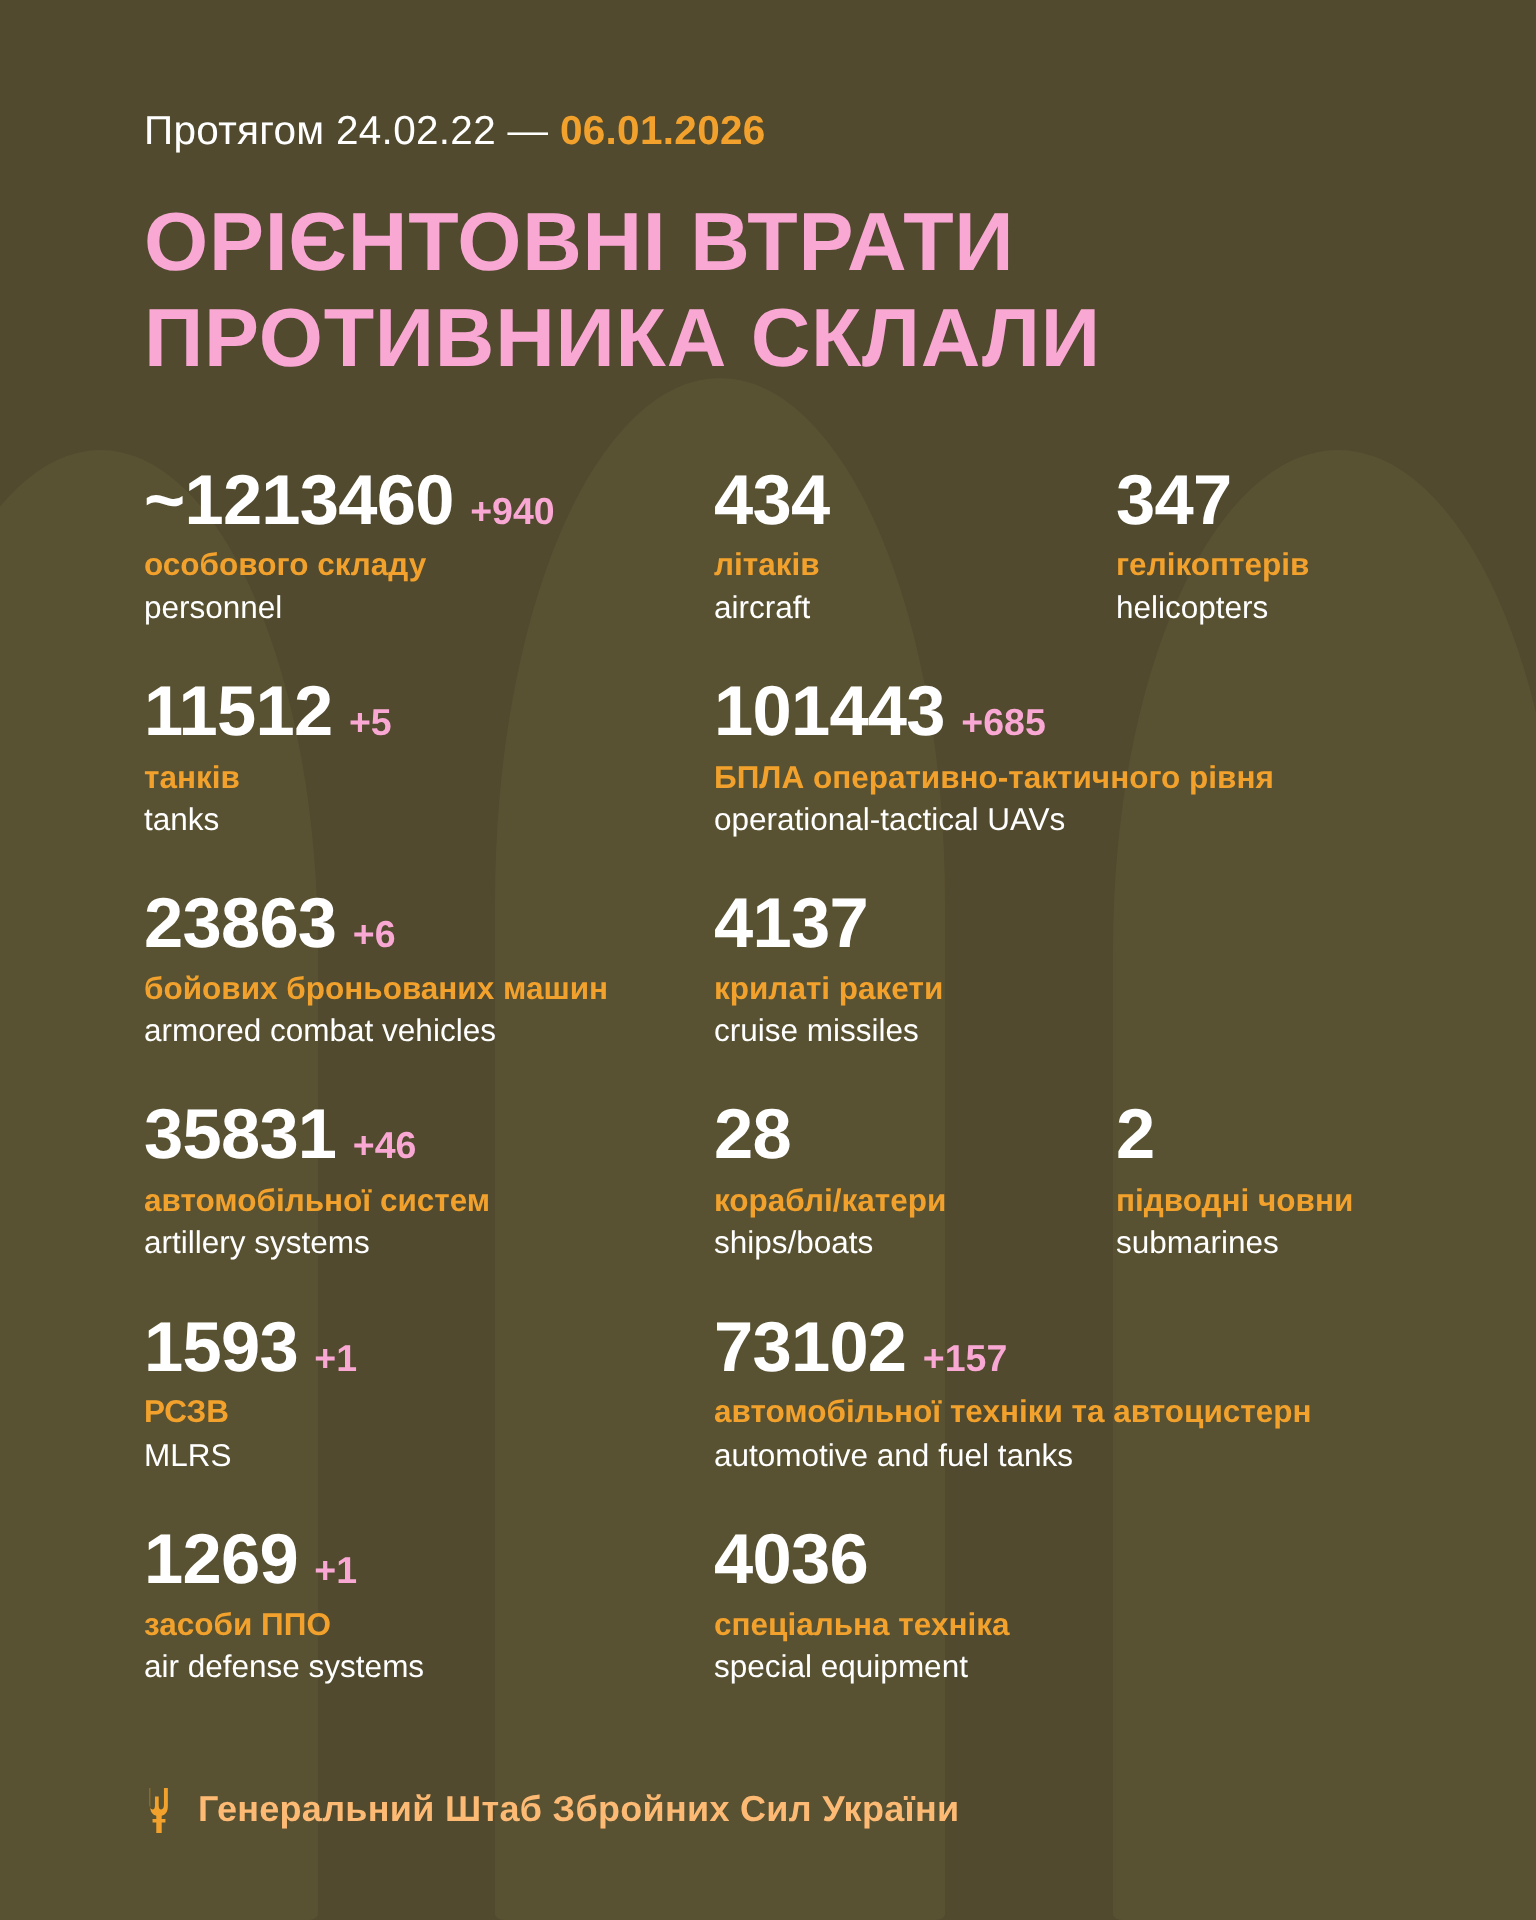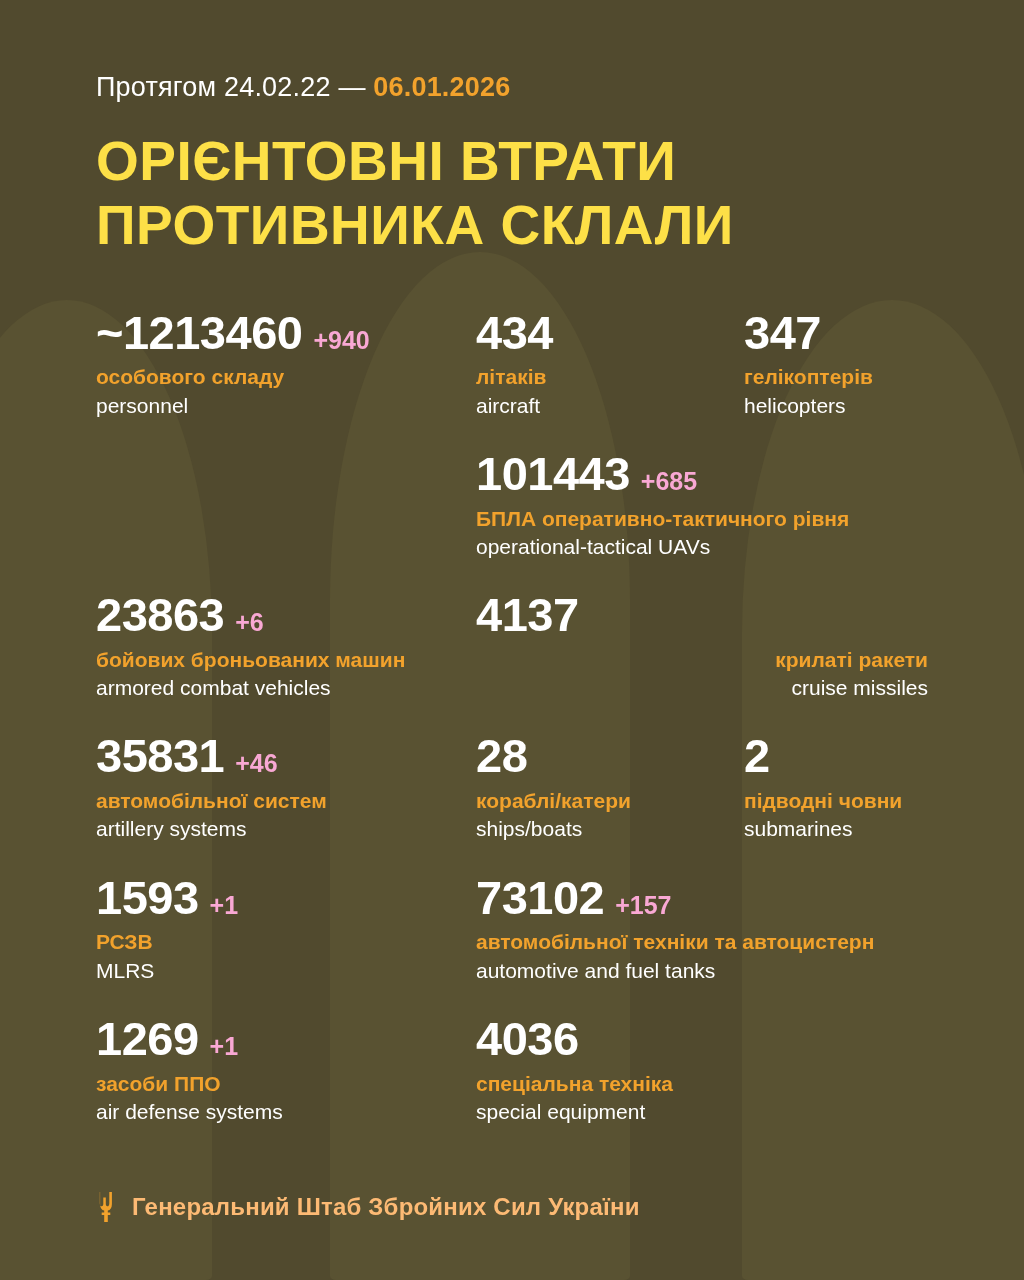--- a/index.html
+++ b/index.html
@@ -48,21 +48,21 @@
     font-weight: 500;
   }
   .period .dash { color: #ffffff; }
   .period .date-to { color: #f2a22c; font-weight: 700; }
 
   h1.title {
     margin: 26px 0 0 0;
     font-size: 55px;
     line-height: 1.17;
     font-weight: 800;
-    color: #fde047;
+    color: #f9a8d4;
     letter-spacing: 0.5px;
     text-transform: uppercase;
   }
 
   .grid {
     margin-top: 50px;
     display: grid;
     grid-template-columns: 380px 268px auto;
     row-gap: 0;
   }
@@ -164,38 +164,46 @@
     </div>
     <div class="cell">
       <div class="numline">
         <span class="num">347</span>
         <span class="delta"></span>
       </div>
       <div class="label-ua">гелікоптерів</div>
       <div class="label-en">helicopters</div>
     </div>
 
+    <div class="cell">
+      <div class="numline">
+        <span class="num">11512</span>
+        <span class="delta">+5</span>
+      </div>
+      <div class="label-ua">танків</div>
+      <div class="label-en">tanks</div>
+    </div>
     <div class="cell" style="grid-column: 2 / span 2;">
       <div class="numline">
         <span class="num">101443</span>
         <span class="delta">+685</span>
       </div>
       <div class="label-ua">БПЛА оперативно-тактичного рівня</div>
       <div class="label-en">operational-tactical UAVs</div>
     </div>
 
     <div class="cell">
       <div class="numline">
         <span class="num">23863</span>
         <span class="delta">+6</span>
       </div>
       <div class="label-ua">бойових броньованих машин</div>
       <div class="label-en">armored combat vehicles</div>
     </div>
-    <div class="cell" style="grid-column: 2 / span 2; text-align: right;">
+    <div class="cell" style="grid-column: 2 / span 2;">
       <div class="numline">
         <span class="num">4137</span>
         <span class="delta"></span>
       </div>
       <div class="label-ua">крилаті ракети</div>
       <div class="label-en">cruise missiles</div>
     </div>
 
     <div class="cell">
       <div class="numline">

